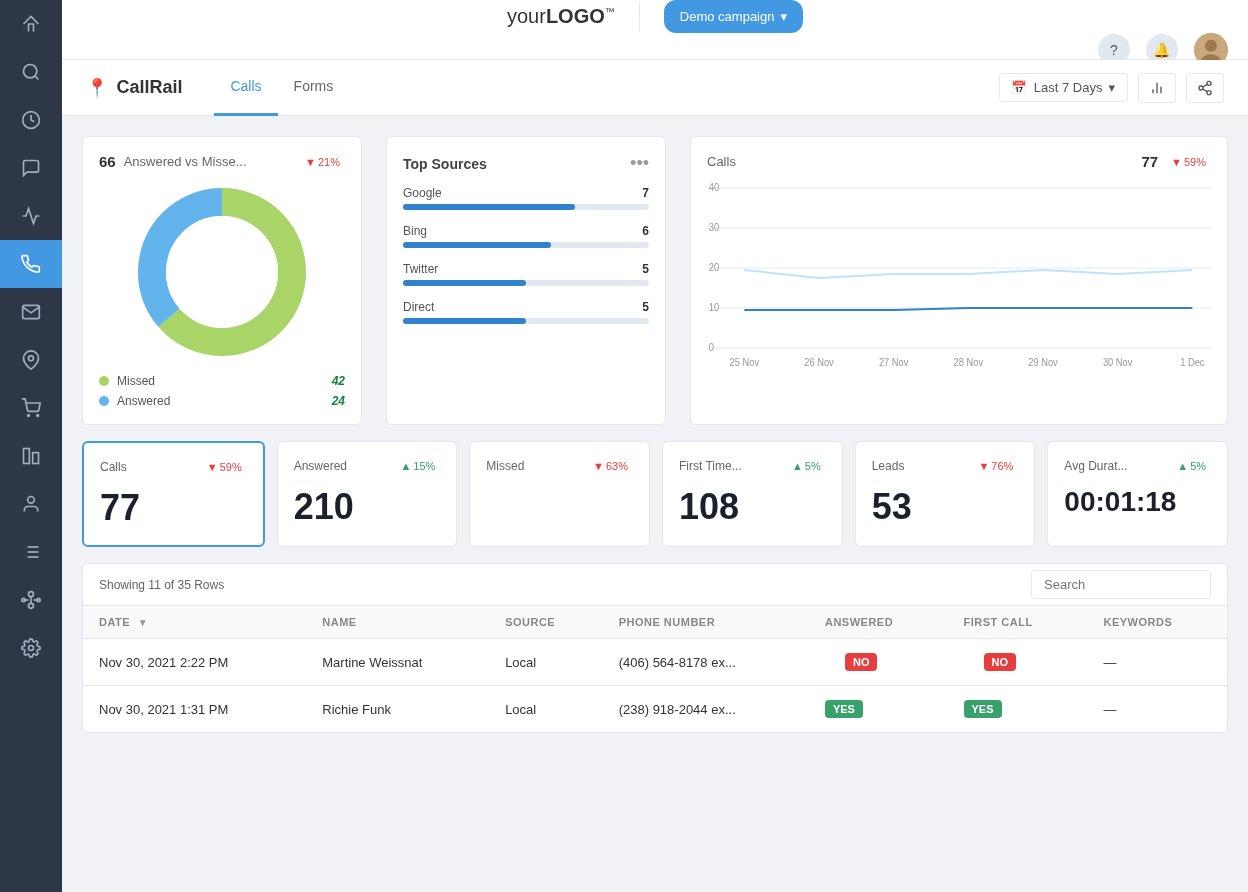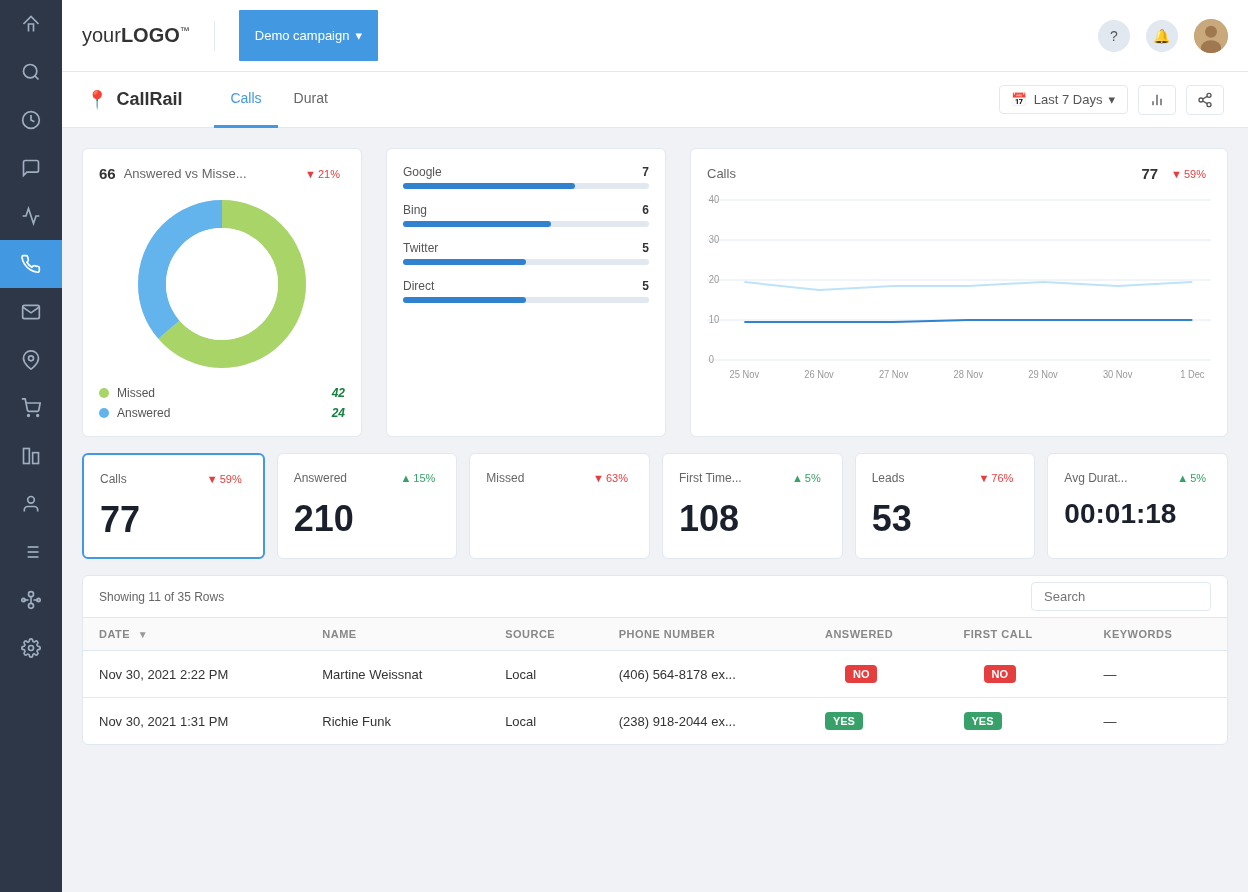--- a/index.html
+++ b/index.html
@@ -8,24 +8,24 @@
     
     .app { display: flex; height: 892px; width: 1248px; overflow: hidden; }
     .icon-sidebar { width: 62px; background: #2d3748; display: flex; flex-direction: column; align-items: center; padding-top: 0; flex-shrink: 0; }
     .icon-sidebar .nav-icon { width: 62px; height: 48px; display: flex; align-items: center; justify-content: center; color: #a0aec0; cursor: pointer; }
     .icon-sidebar .nav-icon.active { color: #fff; background: #4299e1; }
     .icon-sidebar .nav-icon svg { width: 20px; height: 20px; }
 
     .main-area { flex: 1; display: flex; flex-direction: column; overflow: hidden; }
 
     
-    .topbar { background: #fff; height: 72px; display: flex; align-items: center; padding: 0 20px; border-bottom: 1px solid #e2e8f0; flex-shrink: 0; }
+    .topbar { background: #fff; height: 60px; display: flex; align-items: center; padding: 0 20px; border-bottom: 1px solid #e2e8f0; flex-shrink: 0; flex-direction: column; }
     .logo-area { display: flex; align-items: center; gap: 16px; }
     .divider-v { width: 1px; height: 30px; background: #e2e8f0; margin: 0 8px; }
-    .demo-btn { background: #4299e1; color: #fff; border: none; border-radius: 1px; padding: 18px 16px; font-size: 13px; cursor: pointer; display: flex; align-items: center; gap: 6px; }
+    .demo-btn { background: #4299e1; color: #fff; border: none; border-radius: 12px; padding: 9px 16px; font-size: 13px; cursor: pointer; display: flex; align-items: center; gap: 6px; }
     .topbar-right { margin-left: auto; display: flex; align-items: center; gap: 16px; }
     .topbar-icon { width: 32px; height: 32px; border-radius: 50%; background: #e2e8f0; display: flex; align-items: center; justify-content: center; cursor: pointer; color: #555; font-size: 14px; }
     .avatar { width: 34px; height: 34px; border-radius: 50%; background: #c9a87c; display: flex; align-items: center; justify-content: center; overflow: hidden; }
 
     
     .content { flex: 1; overflow-y: auto; }
 
     
     .sub-header { background: #fff; height: 56px; display: flex; align-items: center; padding: 0 24px; border-bottom: 1px solid #e2e8f0; flex-shrink: 0; }
     .brand-title { display: flex; align-items: center; gap: 8px; font-size: 18px; font-weight: 600; color: #333; margin-right: 32px; }
@@ -228,21 +228,21 @@
       </div>
     </div>
 
     <div class="sub-header">
       <div class="brand-title">
         <span class="brand-pin">📍</span>
         <span>CallRail</span>
       </div>
       <div class="sub-tabs">
         <div class="sub-tab active">Calls</div>
-        <div class="sub-tab">Durat</div>
+        <div class="sub-tab">Forms</div>
       </div>
       <div class="sub-header-right">
         <button class="date-filter-btn">
           <span>📅</span>
           <span>Last 7 Days</span>
           <span>▾</span>
         </button>
         <button class="icon-btn">
           <svg width="16" height="16" viewBox="0 0 24 24" fill="none" stroke="currentColor" stroke-width="2">
               <line x1="18" y1="20" x2="18" y2="10"></line>
@@ -293,20 +293,24 @@
                 <div class="legend-item">
                   <div class="legend-dot" style="background:#63b3ed;"></div>
                   <span class="legend-label">Answered</span>
                   <span class="legend-value">24</span>
                 </div>
               </div>
             </div>
           </div>
 
           <div class="card sources-card">
+            <div class="card-header">
+              <span class="card-title" style="font-size:14px;font-weight:600;color:#444;">Top Sources</span>
+              <span class="sources-menu">•••</span>
+            </div>
             <div>
               <div class="source-row">
                 <div class="source-label-row">
                   <span>Google</span>
                   <span class="source-count">7</span>
                 </div>
                 <div class="progress-bg">
                   <div class="progress-fill" style="width:70%;"></div>
                 </div>
               </div>

